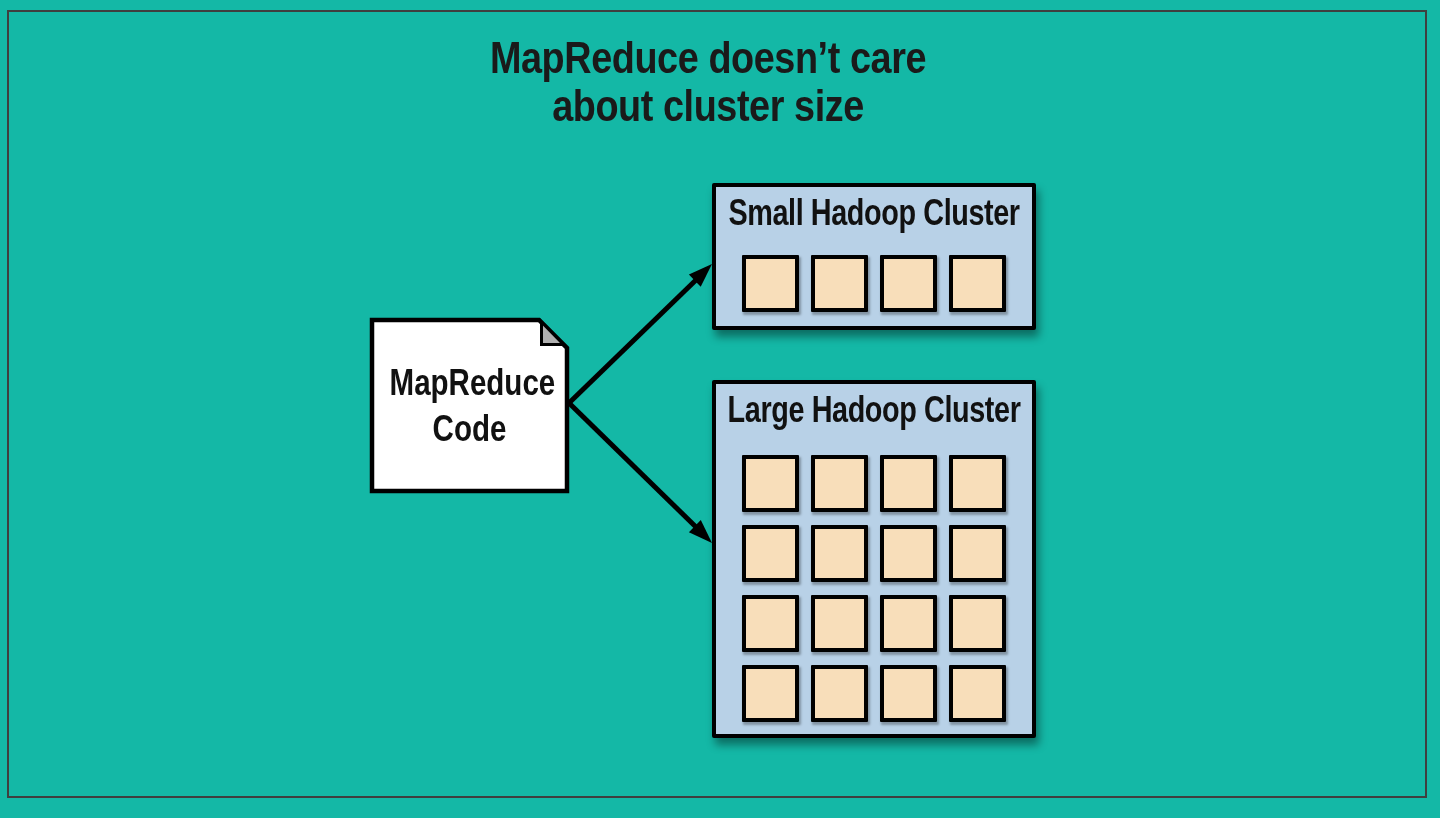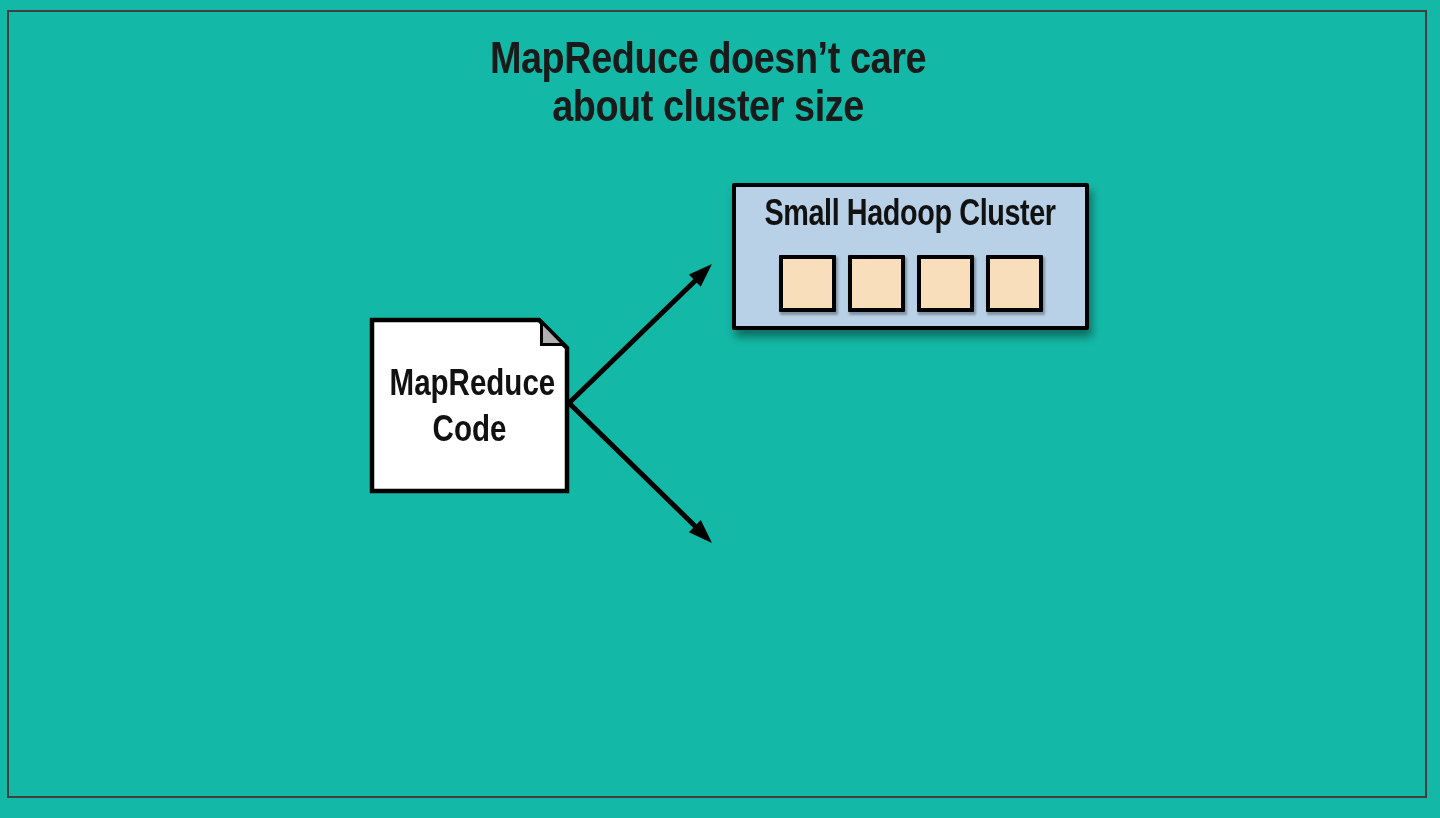--- a/index.html
+++ b/index.html
@@ -69,21 +69,21 @@
     background: var(--cluster-fill);
     border: 4px solid var(--outline);
     border-radius: 2px;
     box-shadow: 3px 7px 9px rgba(0,0,0,0.40);
     display: flex;
     flex-direction: column;
     align-items: center;
   }
   .cluster-small {
     left: 712px; top: 183px;
-    width: 357px; height: 147px; margin-left: 20px;
+    width: 324px; height: 147px;
   }
   .cluster-large {
     left: 712px; top: 380px;
     width: 324px; height: 358px;
   }
   .cluster-label {
     margin-top: 6px;
     font-size: 36px;
     line-height: 40px;
     font-weight: bold;
@@ -141,14 +141,35 @@
   <div class="cluster cluster-small">
     <div class="cluster-label">Small Hadoop Cluster</div>
     <div class="node-grid">
         <div class="node"></div>
         <div class="node"></div>
         <div class="node"></div>
         <div class="node"></div>
       </div>
   </div>
 
+  <div class="cluster cluster-large">
+    <div class="cluster-label">Large Hadoop Cluster</div>
+    <div class="node-grid">
+        <div class="node"></div>
+        <div class="node"></div>
+        <div class="node"></div>
+        <div class="node"></div>
+        <div class="node"></div>
+        <div class="node"></div>
+        <div class="node"></div>
+        <div class="node"></div>
+        <div class="node"></div>
+        <div class="node"></div>
+        <div class="node"></div>
+        <div class="node"></div>
+        <div class="node"></div>
+        <div class="node"></div>
+        <div class="node"></div>
+        <div class="node"></div>
+      </div>
+  </div>
 
 </div>
 
 </body></html>

